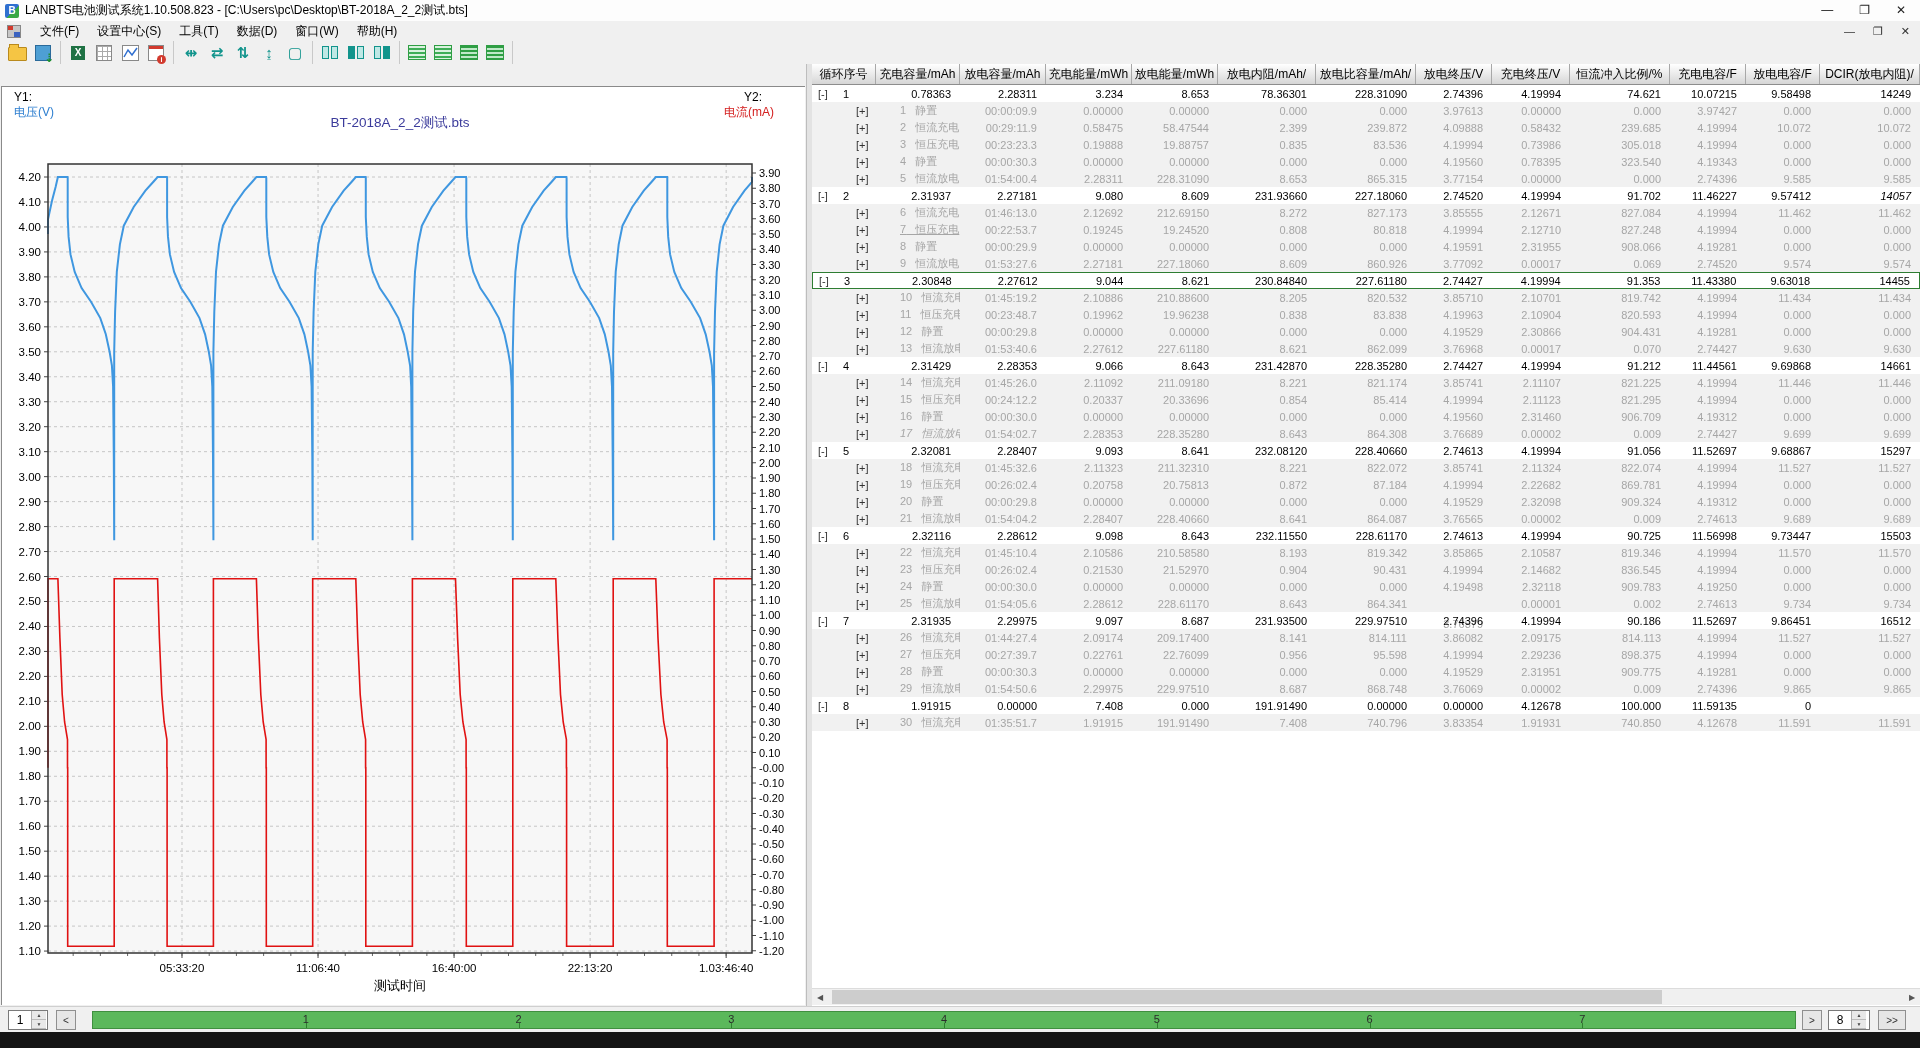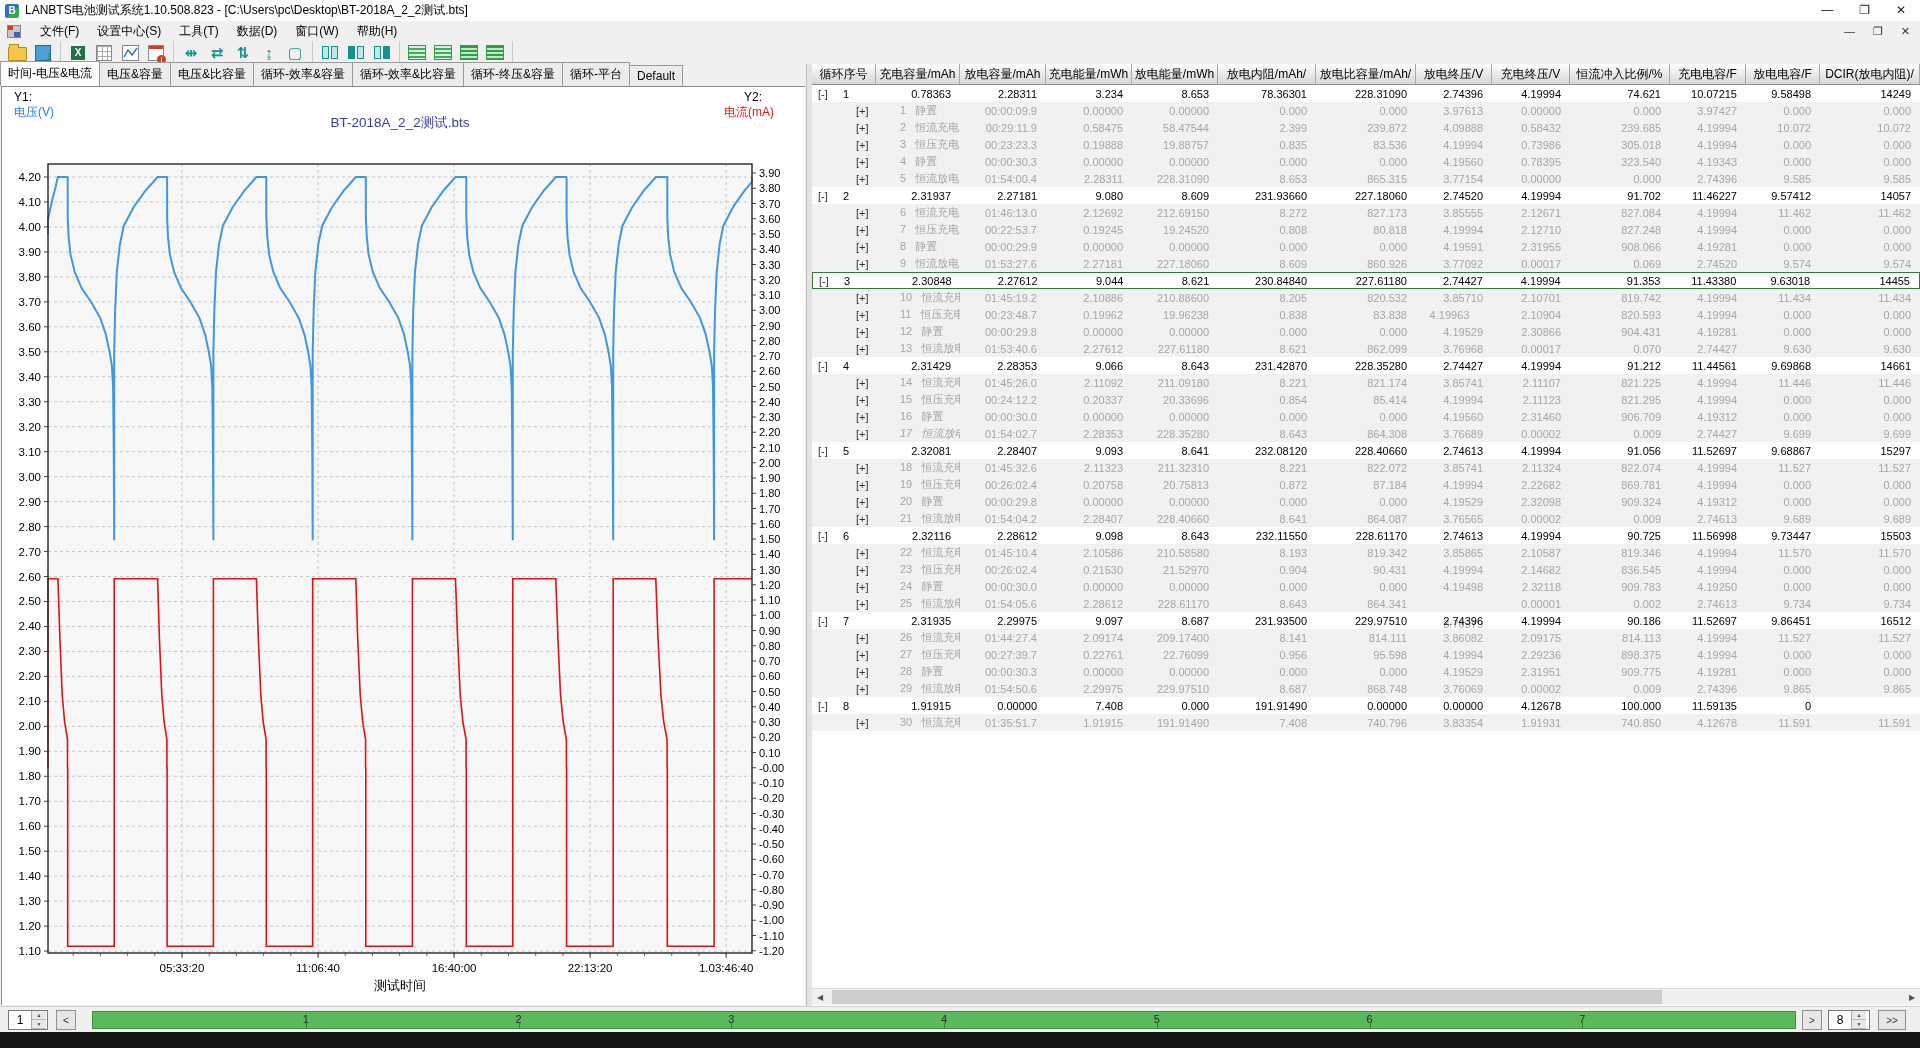--- a/index.html
+++ b/index.html
@@ -189,30 +189,20 @@
         <div class="tb-btn">
           <span class="ic-list dark"></span>
         </div>
         <div class="tb-btn">
           <span class="ic-list dark"></span>
         </div>
       </div>
     </div>
 
   <div id="left-panel">
-    <div id="tabstrip">
-        <div class="tab active">时间-电压&amp;电流</div>
-        <div class="tab">电压&amp;容量</div>
-        <div class="tab">电压&amp;比容量</div>
-        <div class="tab">循环-效率&amp;容量</div>
-        <div class="tab">循环-效率&amp;比容量</div>
-        <div class="tab">循环-终压&amp;容量</div>
-        <div class="tab">循环-平台</div>
-        <div class="tab">Default</div>
-      </div>
     <div id="chart-box"><svg width="804" height="917">
           <rect x="46" y="77" width="704" height="789" fill="#f7f7f7"></rect>
           <line x1="46" y1="90" x2="750" y2="90" stroke="#c6c6c6" stroke-width="1" stroke-dasharray="3,3"></line>
           <line x1="42" y1="90" x2="46" y2="90" stroke="#444" stroke-width="1"></line>
           <text x="39" y="94" text-anchor="end" font-size="11.5" fill="#000">4.20</text>
           <line x1="46" y1="114.96999999999991" x2="750" y2="114.96999999999991" stroke="#c6c6c6" stroke-width="1" stroke-dasharray="3,3"></line>
           <line x1="42" y1="114.96999999999991" x2="46" y2="114.96999999999991" stroke="#444" stroke-width="1"></line>
           <text x="39" y="118.96999999999991" text-anchor="end" font-size="11.5" fill="#000">4.10</text>
           <line x1="46" y1="139.93999999999983" x2="750" y2="139.93999999999983" stroke="#c6c6c6" stroke-width="1" stroke-dasharray="3,3"></line>
           <line x1="42" y1="139.93999999999983" x2="46" y2="139.93999999999983" stroke="#444" stroke-width="1"></line>
@@ -575,40 +565,40 @@
           <div class="td num" style="width: 86px;">2.27181</div>
           <div class="td num" style="width: 86px;">9.080</div>
           <div class="td num" style="width: 86px;">8.609</div>
           <div class="td num" style="width: 98px;">231.93660</div>
           <div class="td num" style="width: 100px;">227.18060</div>
           <div class="td num" style="width: 76px;">2.74520</div>
           <div class="td num" style="width: 78px;">4.19994</div>
           <div class="td num" style="width: 100px;">91.702</div>
           <div class="td num" style="width: 76px;">11.46227</div>
           <div class="td num" style="width: 74px;">9.57412</div>
-          <div class="td num" style="width: 100px;">14057</div>
+          <div class="td num" style="width: 100px; font-style: italic;">14057</div>
         </div>
         <div class="tr sub">
           <div class="td" style="width: 64px; padding-left: 44px;"><span class="marker">[+]</span></div>
           <div class="td" style="width: 84px; padding-left: 24px;"><span>6</span><span>&nbsp;&nbsp;&nbsp;恒流充电</span></div>
           <div class="td num" style="width: 86px;">01:46:13.0</div>
           <div class="td num" style="width: 86px;">2.12692</div>
           <div class="td num" style="width: 86px;">212.69150</div>
           <div class="td num" style="width: 98px;">8.272</div>
           <div class="td num" style="width: 100px;">827.173</div>
           <div class="td num" style="width: 76px;">3.85555</div>
           <div class="td num" style="width: 78px;">2.12671</div>
           <div class="td num" style="width: 100px;">827.084</div>
           <div class="td num" style="width: 76px;">4.19994</div>
           <div class="td num" style="width: 74px;">11.462</div>
           <div class="td num" style="width: 100px;">11.462</div>
         </div>
         <div class="tr sub">
           <div class="td" style="width: 64px; padding-left: 44px;"><span class="marker">[+]</span></div>
-          <div class="td" style="width: 84px; padding-left: 24px;"><span>7</span><span>&nbsp;&nbsp;&nbsp;恒压充电</span></div>
+          <div class="td" style="width: 84px; padding-left: 24px; text-decoration: underline;"><span>7</span><span>&nbsp;&nbsp;&nbsp;恒压充电</span></div>
           <div class="td num" style="width: 86px;">00:22:53.7</div>
           <div class="td num" style="width: 86px;">0.19245</div>
           <div class="td num" style="width: 86px;">19.24520</div>
           <div class="td num" style="width: 98px;">0.808</div>
           <div class="td num" style="width: 100px;">80.818</div>
           <div class="td num" style="width: 76px;">4.19994</div>
           <div class="td num" style="width: 78px;">2.12710</div>
           <div class="td num" style="width: 100px;">827.248</div>
           <div class="td num" style="width: 76px;">4.19994</div>
           <div class="td num" style="width: 74px;">0.000</div>
@@ -675,21 +665,21 @@
           <div class="td num" style="width: 100px;">11.434</div>
         </div>
         <div class="tr sub">
           <div class="td" style="width: 64px; padding-left: 44px;"><span class="marker">[+]</span></div>
           <div class="td" style="width: 84px; padding-left: 24px;"><span>11</span><span>&nbsp;&nbsp;&nbsp;恒压充电</span></div>
           <div class="td num" style="width: 86px;">00:23:48.7</div>
           <div class="td num" style="width: 86px;">0.19962</div>
           <div class="td num" style="width: 86px;">19.96238</div>
           <div class="td num" style="width: 98px;">0.838</div>
           <div class="td num" style="width: 100px;">83.838</div>
-          <div class="td num" style="width: 76px; text-align: center;">4.19963</div>
+          <div class="td num" style="width: 76px;">4.19963</div>
           <div class="td num" style="width: 78px;">2.10904</div>
           <div class="td num" style="width: 100px;">820.593</div>
           <div class="td num" style="width: 76px;">4.19994</div>
           <div class="td num" style="width: 74px;">0.000</div>
           <div class="td num" style="width: 100px;">0.000</div>
         </div>
         <div class="tr sub">
           <div class="td" style="width: 64px; padding-left: 44px;"><span class="marker">[+]</span></div>
           <div class="td" style="width: 84px; padding-left: 24px;"><span>12</span><span>&nbsp;&nbsp;&nbsp;静置</span></div>
           <div class="td num" style="width: 86px;">00:00:29.8</div>

